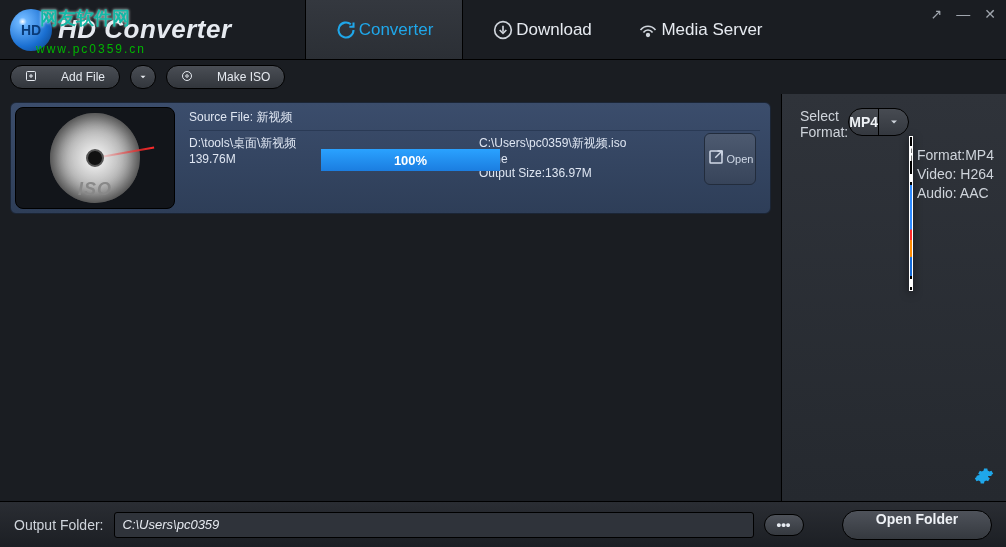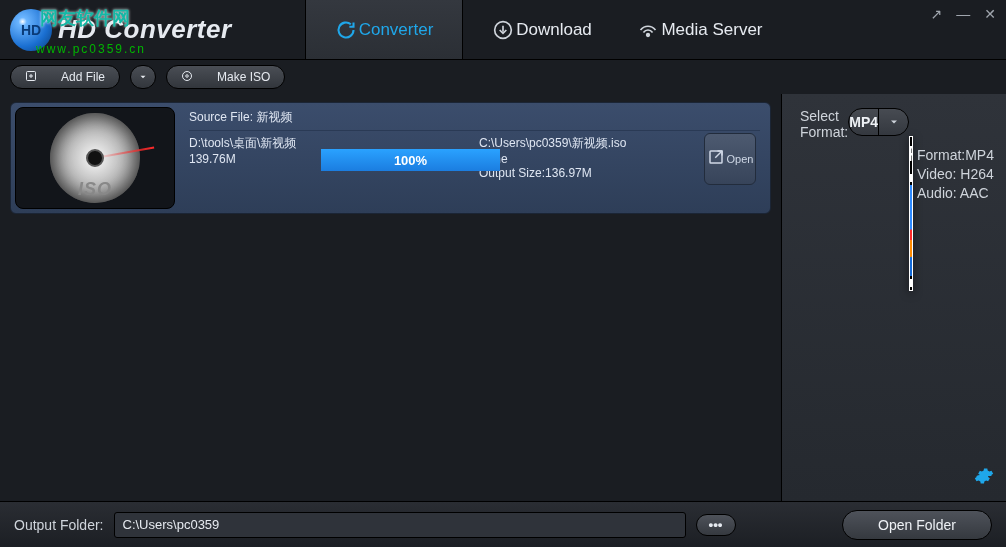--- a/index.html
+++ b/index.html
@@ -257,45 +257,46 @@
   .footer{
     height:46px;
     background:linear-gradient(#2a2d33,#1c1f24);
     border-top:1px solid #000;
     display:flex; align-items:center;
     padding:0 14px;
     gap:10px;
   }
   .footer .ofl{ color:#cfd4db; font-size:14px; }
   .output-input{
-    width:572px; height:26px;
+    width:640px; height:26px;
     background:#2f333a;
     border:1px solid #000;
     border-radius:3px;
     color:#e6eaf0;
     padding:0 8px;
     font-size:13px;
+    font-style:italic;
   }
   .browse{
     width:40px; height:22px;
     background:linear-gradient(#4e525a,#35393f);
     border:1px solid #000;
     border-radius:11px;
     display:inline-flex; align-items:center; justify-content:center;
     cursor:pointer; color:#e6eaf0;
     font-weight:bold;
   }
   .open-folder{
     margin-left:auto;
     width:150px; height:30px;
     background:linear-gradient(#4e525a,#35393f);
     border:1px solid #000;
     border-radius:15px;
-    color:#eef1f5; font-weight:400; font-size:14px;
-    display:flex; align-items:center; justify-content:center;
+    color:#eef1f5; font-weight:700; font-size:14px;
+    display:flex; justify-content:center;
     cursor:pointer;
   }
 </style>
 </head>
 <body>
 
 <div class="header">
   <div class="logo-box">
     <div class="logo-circle">HD</div>
     <span class="chinese1">网友软件网</span>

